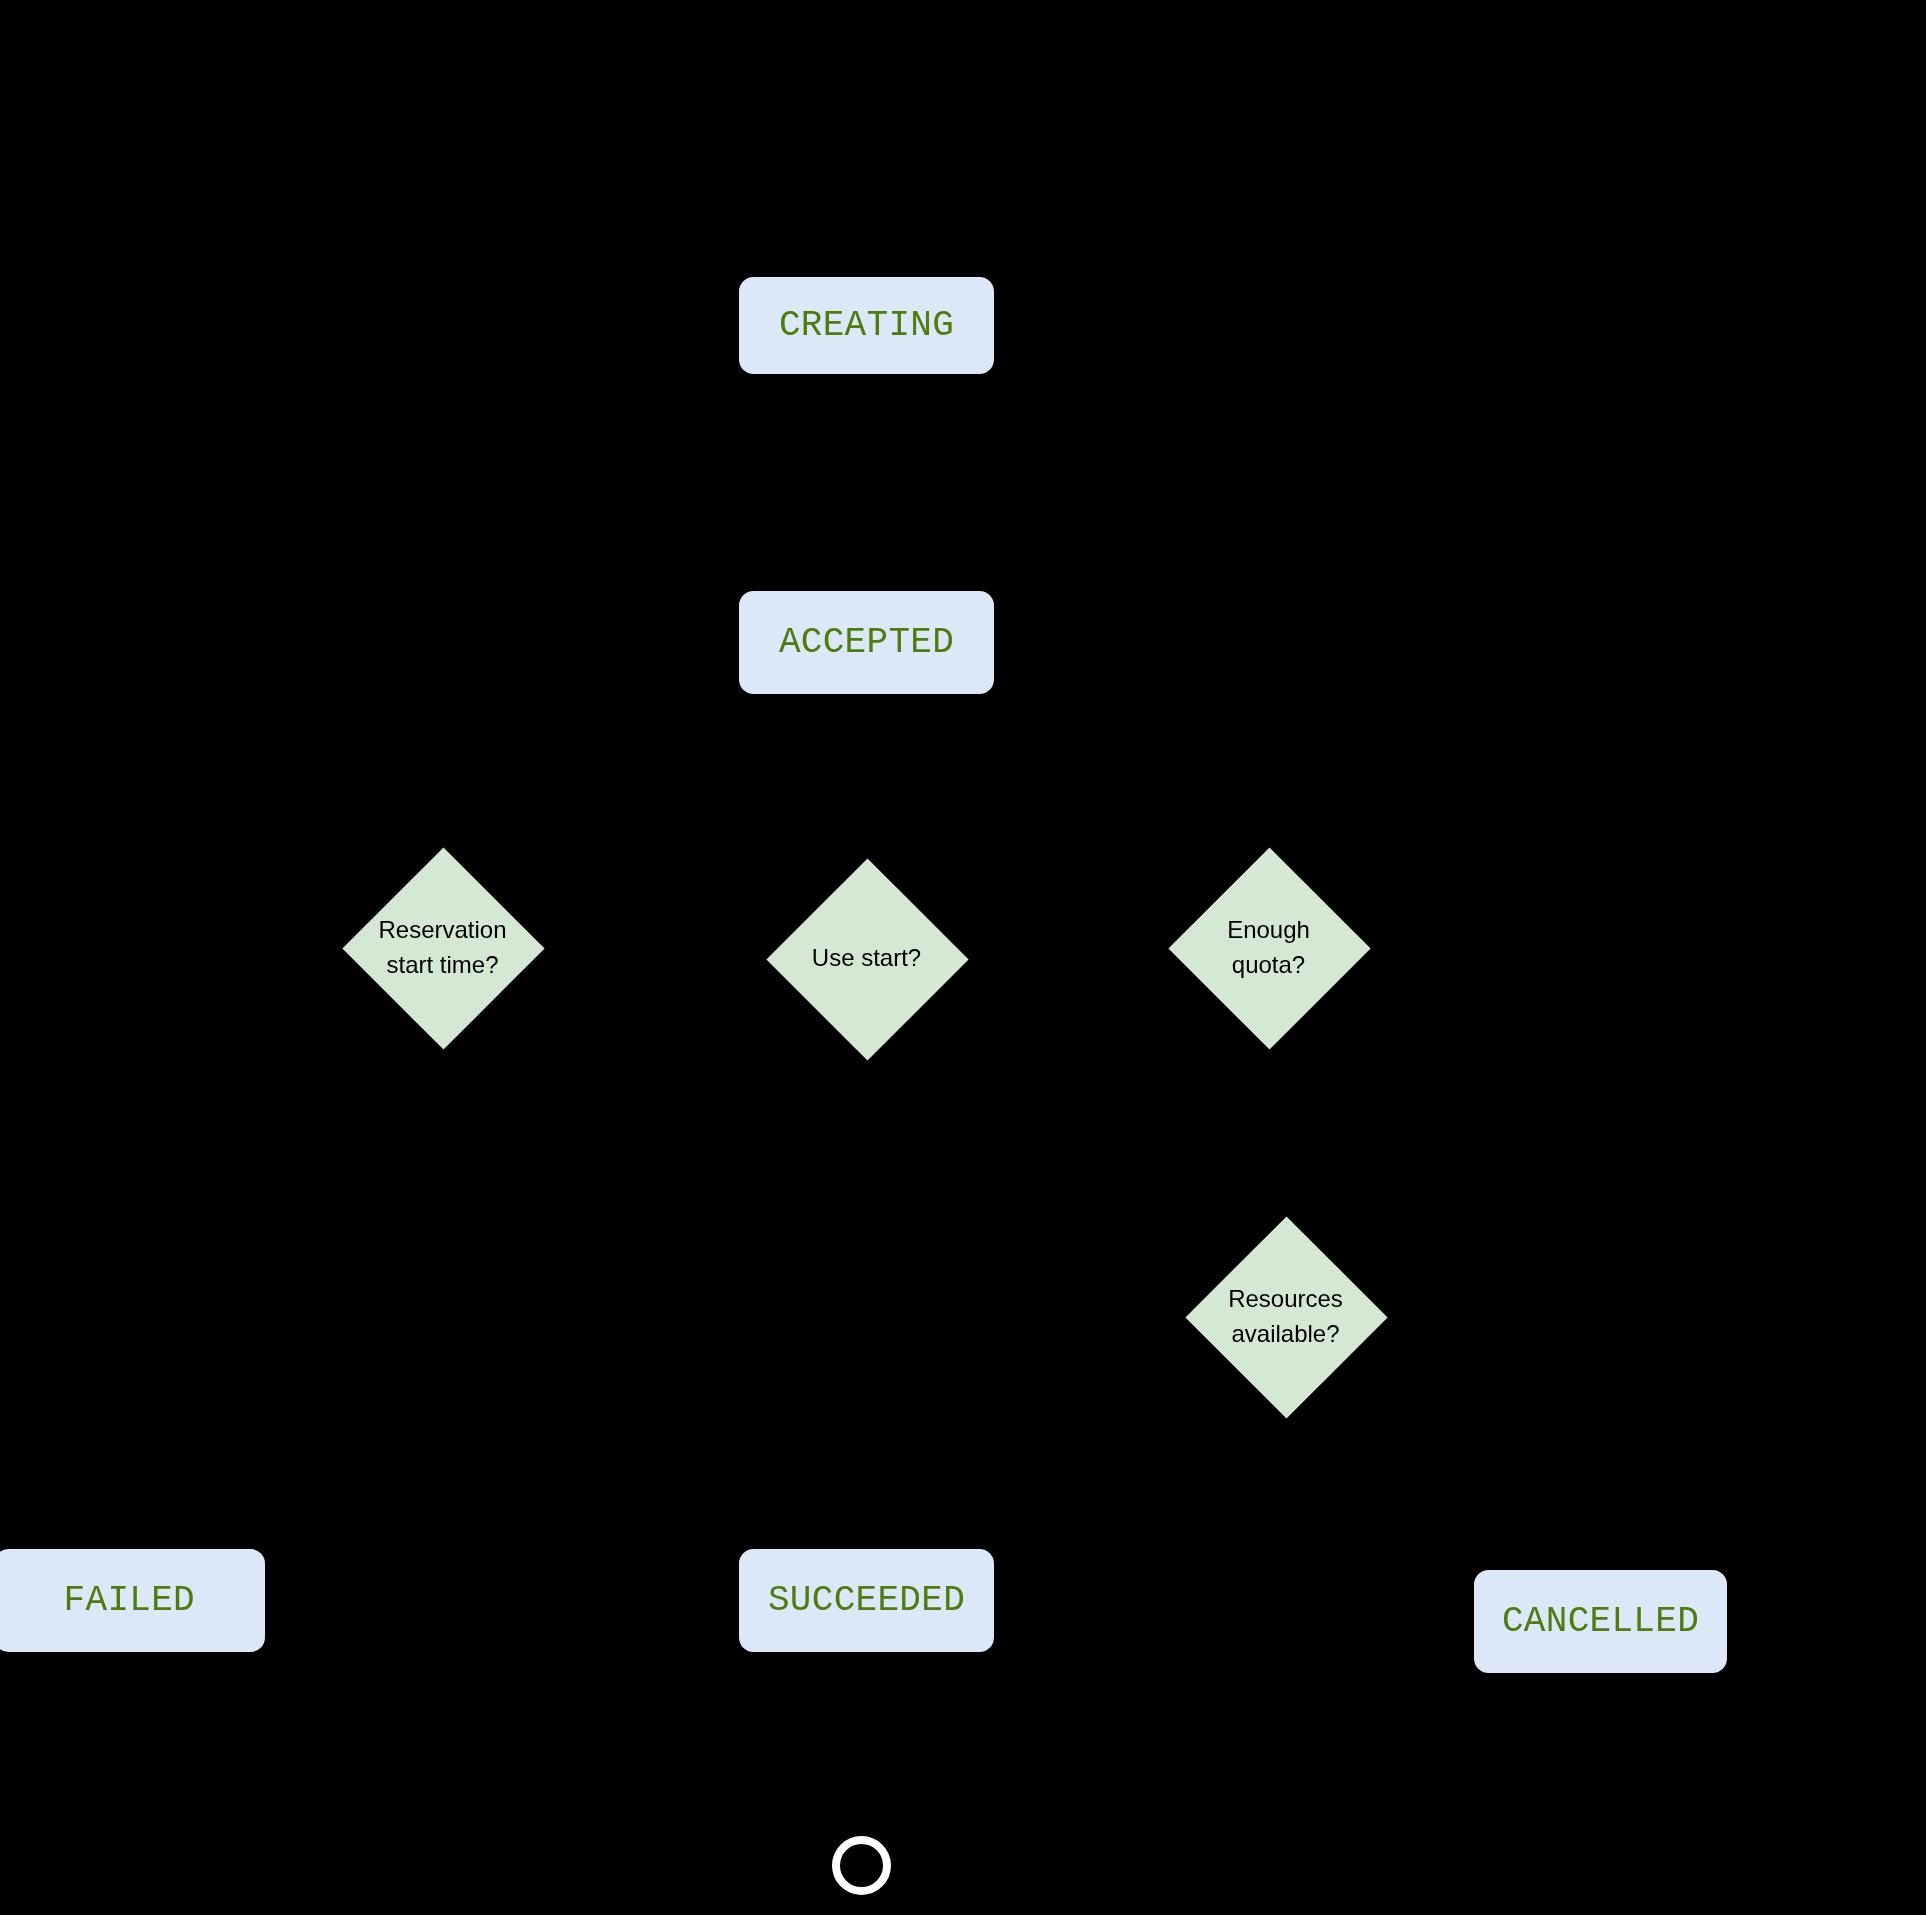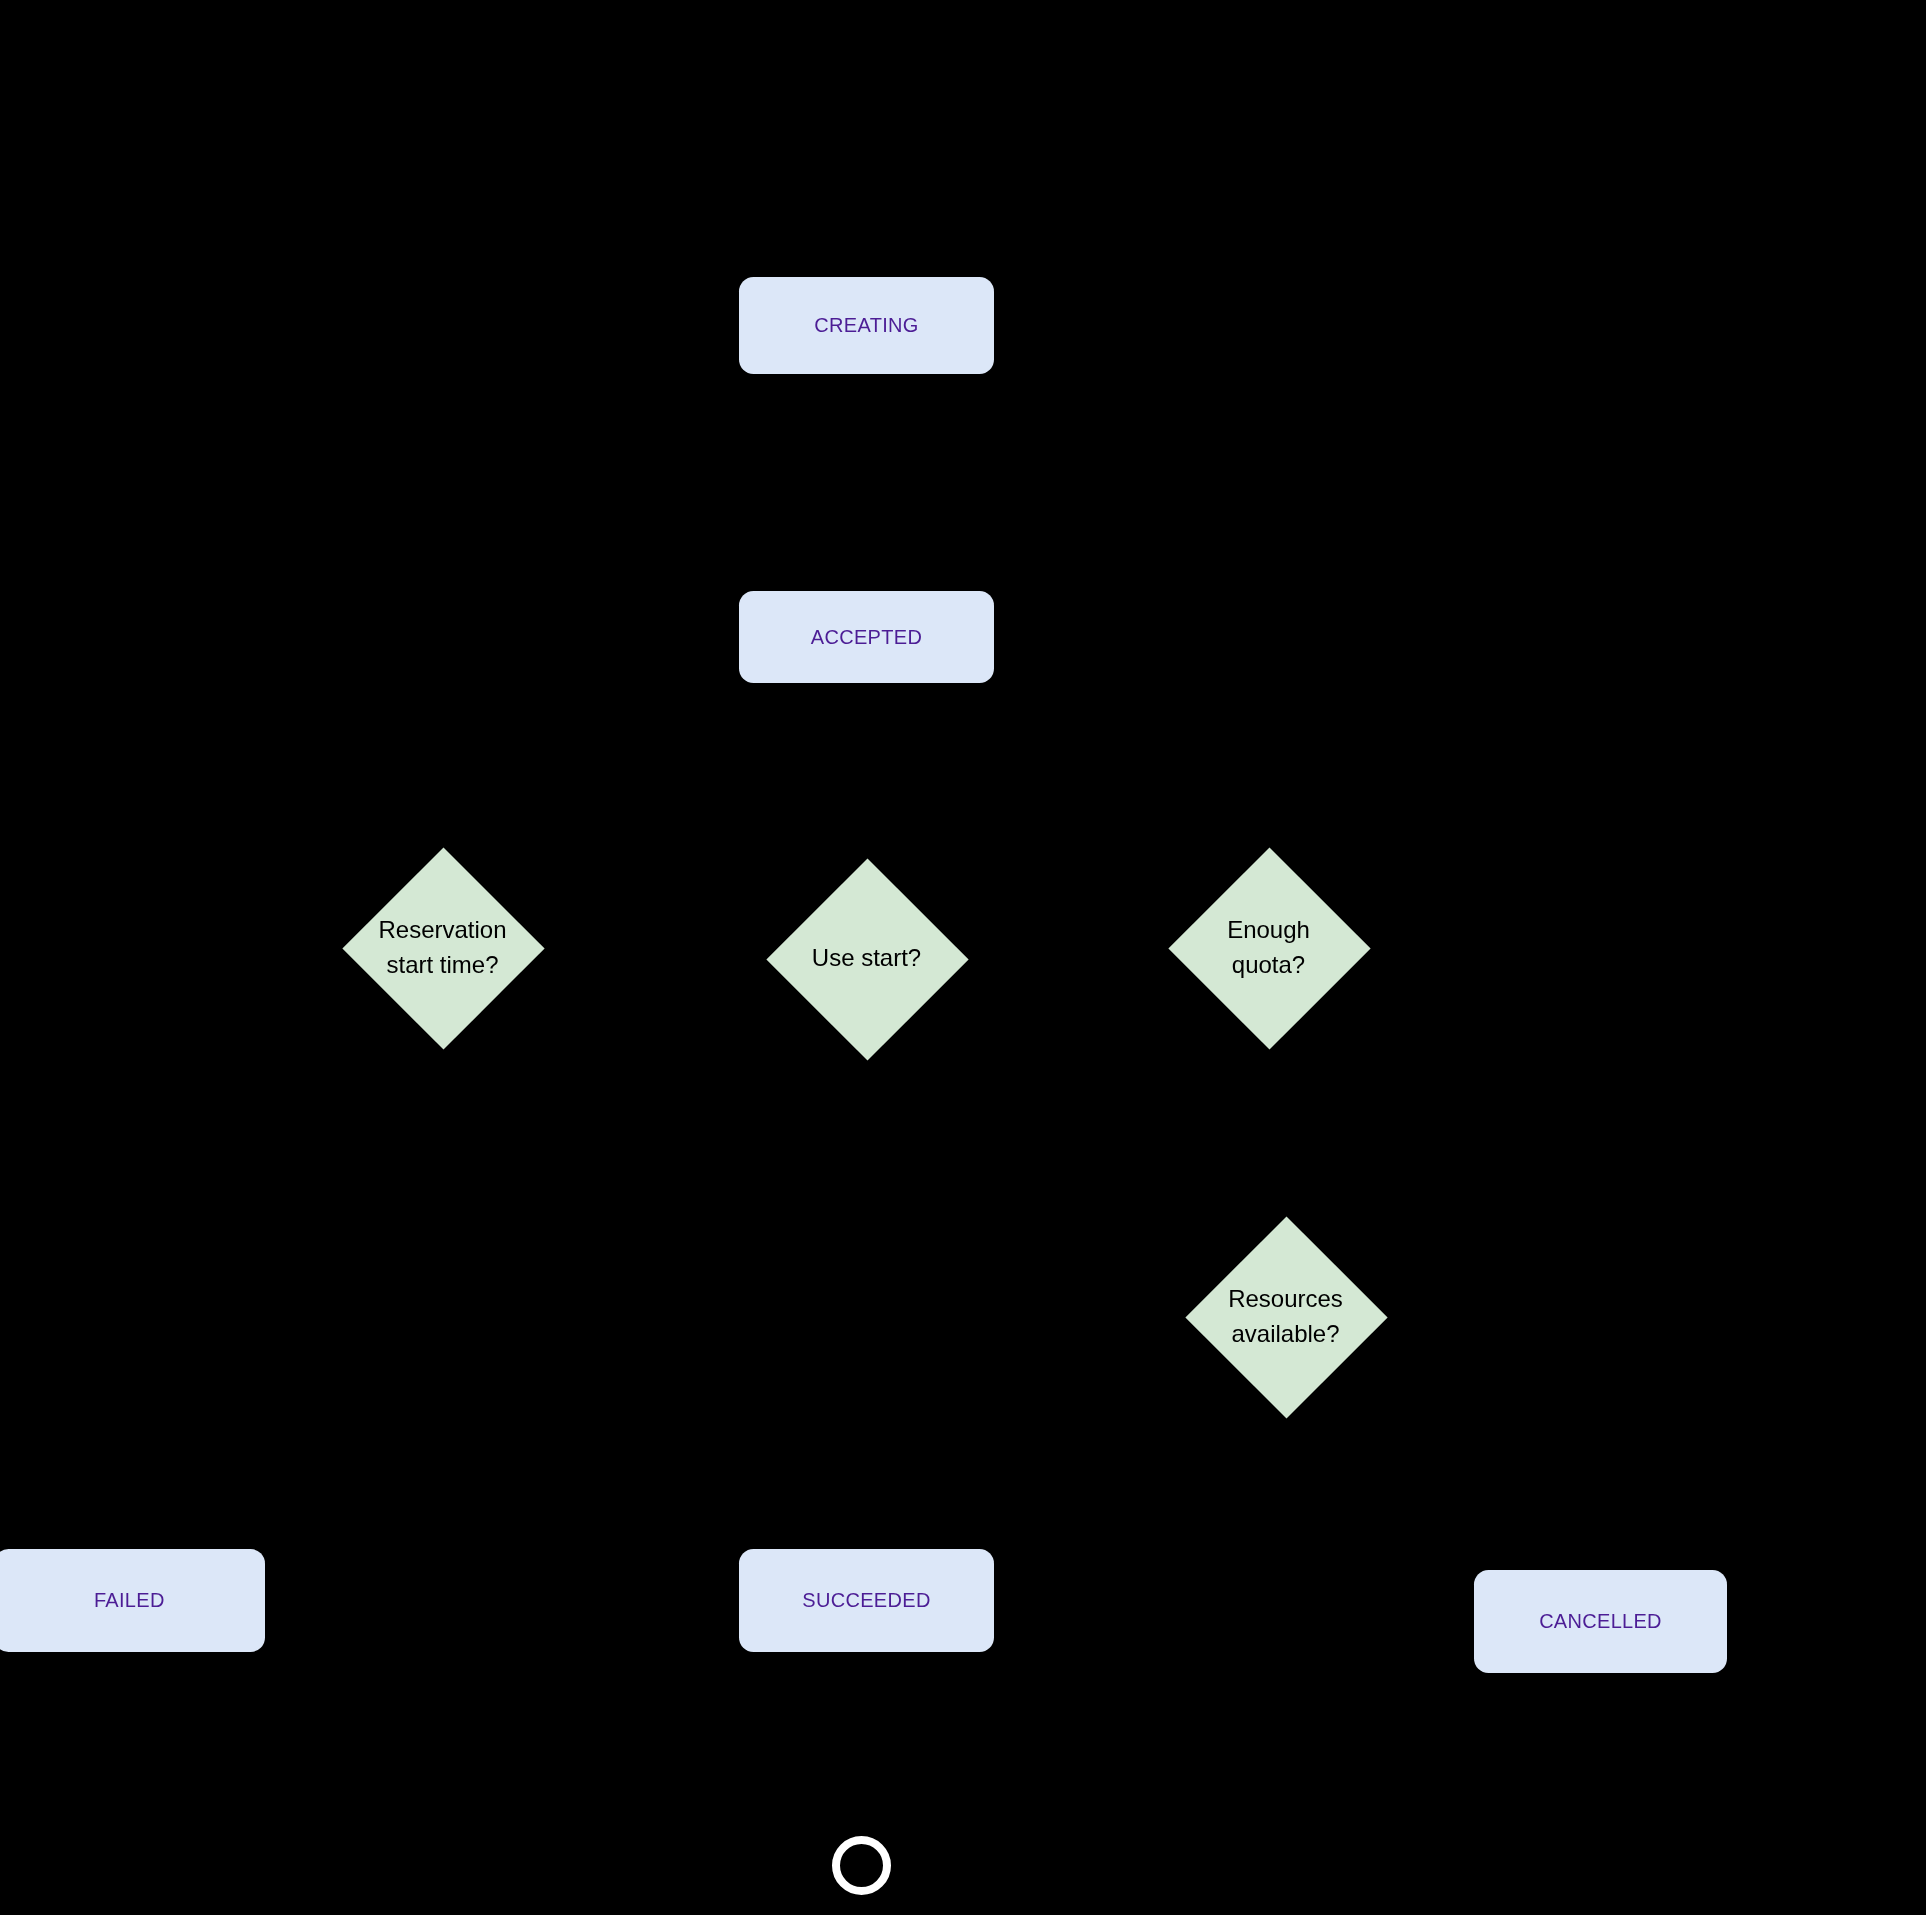--- a/index.html
+++ b/index.html
@@ -35,26 +35,27 @@
     justify-content: center;
     text-align: center;
   }
 
   
   .state-box {
     border-radius: 14.5px;
     background: #dce7f8;
   }
   .state-box .node-label {
-    color: #4c1d95;
-    font-size: 20px;
+    color: #4d7c0f;
+    font-size: 36px;
     font-weight: 400;
     letter-spacing: 0.3px;
     line-height: 1.15;
     white-space: nowrap;
+    font-family: Liberation Mono, monospace;
   }
 
   
   .decision {
     background: transparent;
   }
   .decision .diamond-face {
     position: absolute;
     left: 50%;
     top: 50%;
@@ -132,21 +133,21 @@
     <path class="edge-path" d="M2490 2745 L2490 2980 L3100 2980"></path>
     <path class="edge-head" d="M3100 3000 l-16 -30 l32 0 z"></path>
 
     <path class="edge-path" d="M1678 3200 L1678 3560"></path>
   </svg>
 
   <div class="node state-box" style="left:739px; top:277px; width:255px; height:97px;">
     <span class="node-label">CREATING</span>
   </div>
 
-  <div class="node state-box" style="left:739px; top:591px; width:255px; height:92px;justify-content:center;">
+  <div class="node state-box" style="left:739px; top:591px; width:255px; height:103px;justify-content:center;">
     <span class="node-label">ACCEPTED</span>
   </div>
 
   <div class="node decision" style="left:342px; top:847px; width:201px; height:201px;">
     <div class="diamond-face"></div>
     <div class="node-label">
       <div>Reservation</div>
       <div>start time?</div>
     </div>
   </div>

